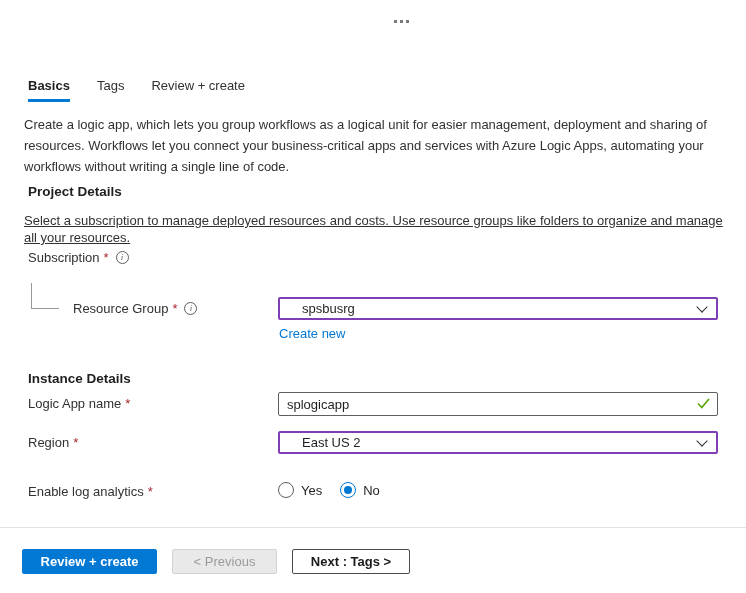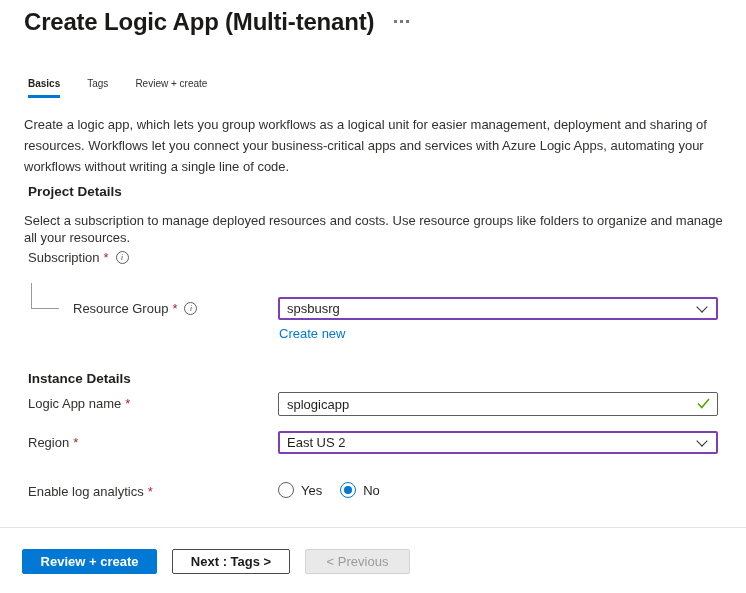--- a/index.html
+++ b/index.html
@@ -8,45 +8,45 @@
   .page { position:relative; width:746px; height:593px; background:#fff; }
 
   
   .title { position:absolute; left:24px; top:8px; font-size:24px; font-weight:bold; color:#1b1a19; letter-spacing:-0.2px; }
   .more-btn { position:absolute; left:388px; top:12px; width:26px; height:18px;
               display:flex; align-items:center; justify-content:center; gap:3px; cursor:pointer; }
   .more-btn i { width:3px; height:3px; background:#7a7a7a; display:block; }
 
   
   .tabs { position:absolute; left:28px; top:78px; display:flex; }
-  .tab { font-size:10px; color:#323130; margin-right:27px; padding-bottom:6px; cursor:pointer; }
+  .tab { font-size:13px; color:#323130; margin-right:27px; padding-bottom:6px; cursor:pointer; }
   .tab.active { font-weight:bold; color:#201f1e; border-bottom:3px solid #0078d4; }
 
   
   .intro { position:absolute; left:24px; top:114px; width:700px; font-size:13px; line-height:21px; color:#323130; }
   .section-heading { position:absolute; left:28px; font-size:13.5px; font-weight:bold; color:#201f1e; }
   .proj-heading { top:184px; }
-  .proj-desc { position:absolute; left:24px; top:212px; width:702px; font-size:13px; line-height:17px; color:#323130; }
+  .proj-desc { position:absolute; left:24px; top:212px; width:702px; font-size:13px; line-height:17px; color:#323130;text-decoration:underline; }
   .inst-heading { top:371px; }
 
   
   .form-row { position:absolute; left:0; width:746px; display:flex; align-items:flex-start; }
   .row-label { width:278px; padding-left:28px; padding-top:4px; font-size:13px; color:#323130; display:flex; align-items:center; }
   .row-label.indent { padding-left:73px; }
   .req { color:#a4262c; margin-left:4px; }
   .info-icon { width:13px; height:13px; border:1px solid #605e5c; border-radius:50%;
                display:inline-flex; align-items:center; justify-content:center;
                font-size:9px; line-height:1; color:#605e5c; font-family:"Liberation Serif", serif;
                font-style:italic; margin-left:7px; cursor:pointer; flex:0 0 auto; }
   .row-field { width:440px; }
 
   .dropdown { position:relative; width:440px; height:23px; background:#fff;
               border:1px solid #605e5c; border-radius:2px; display:flex; align-items:center;
               padding:0 26px 0 8px; font-size:13px; color:#201f1e; cursor:pointer; }
-  .dropdown.edited { border:2px solid #7f3fb4; padding-left:7px; }
+  .dropdown.edited { border:2px solid #7f3fb4; padding-left:22px; }
   .chev { position:absolute; right:10px; top:50%; width:8px; height:8px; margin-top:-6px;
           border-right:1.5px solid #323130; border-bottom:1.5px solid #323130; transform:rotate(45deg); }
 
   .text-input { width:440px; height:24px; border:1px solid #605e5c; border-radius:2px;
                 font-size:13px; color:#201f1e; padding:0 26px 0 8px;
                 font-family:"Liberation Sans", sans-serif; background:#fff; }
   .input-wrap { position:relative; width:440px; }
   .valid-check { position:absolute; right:8px; top:6px; }
 
   .link { font-size:13px; color:#0078d4; text-decoration:none; cursor:pointer; }
@@ -83,21 +83,20 @@
          font-family:"Liberation Sans", sans-serif; cursor:pointer; }
   .btn-primary { width:135px; background:#0078d4; border:1px solid #0078d4; color:#fff; font-weight:bold; }
   .btn-disabled { width:105px; background:#e9e9e9; border:1px solid #d3d3d3; color:#9b9b9b; cursor:default; }
   .btn-next { width:118px; background:#fff; border:1px solid #4a4a4a; color:#1a1a1a; font-weight:bold; }
 </style>
 </head>
 <body>
 
 <div class="page">
 
-  <h1 class="title">Create Logic App (Multi-tenant)</h1>
   <div class="more-btn" title="">
     <i></i>
       <i></i>
       <i></i>
   </div>
 
   <div class="tabs">
     <div class="tab active">Basics</div>
     <div class="tab">Tags</div>
     <div class="tab">Review + create</div>
@@ -178,17 +177,17 @@
         <div class="radio-opt">
           <span class="radio-circle checked"></span>
           <span class="radio-text">No</span>
         </div>
       </div>
     </div>
   </div>
 
   <div class="footer">
     <button class="btn btn-primary">Review + create</button>
+    <button class="btn btn-disabled">&lt; Previous</button>
     <button class="btn btn-next">Next : Tags &gt;</button>
-    <button class="btn btn-disabled">&lt; Previous</button>
   </div>
 
 </div>
 
 </body></html>

